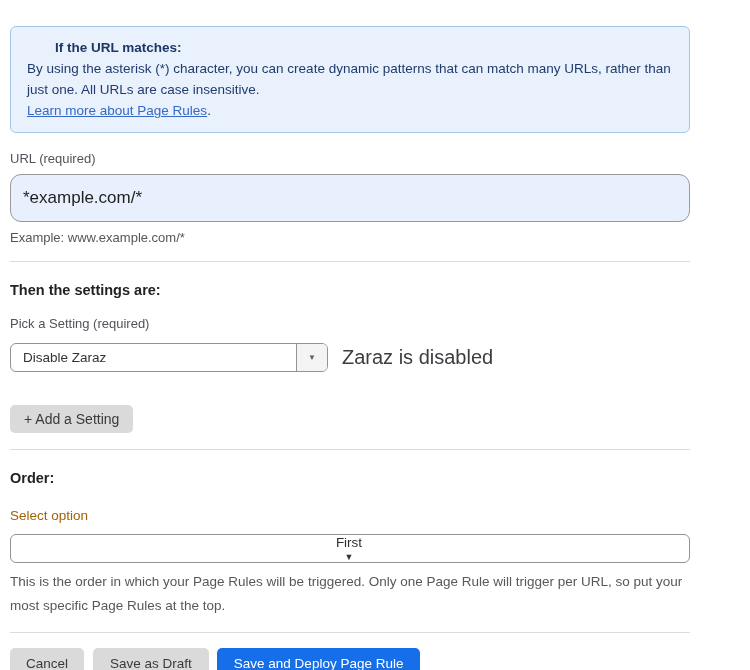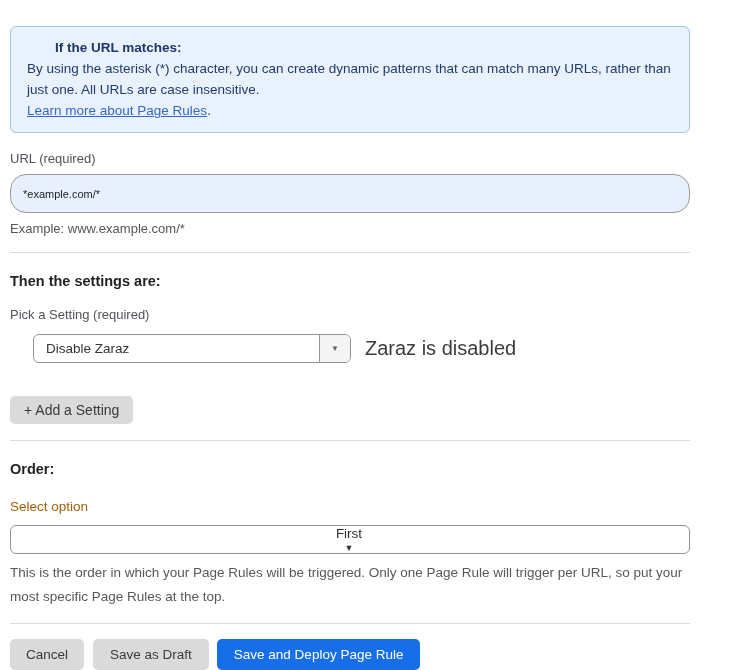--- a/index.html
+++ b/index.html
@@ -43,27 +43,27 @@
   }
   .field-label {
     margin-top: 18px;
     font-size: 13px;
     color: #50535a;
   }
   .url-input {
     display: block;
     margin-top: 8px;
     width: 680px;
-    height: 39px;
+    height: 48px;
     background: #e8f0fe;
     border: 1px solid #9a9a9a;
-    border-radius: 16px;
+    border-radius: 11px;
     padding: 0 12px;
     font-family: "Liberation Sans", "DejaVu Sans", sans-serif;
-    font-size: 11px;
+    font-size: 17px;
     color: #1f1f1f;
     outline: none;
   }
   .example-text {
     margin-top: 8px;
     font-size: 13px;
     color: #53565a;
   }
   .divider {
     border: none;
@@ -74,21 +74,20 @@
   .section-heading {
     margin-top: 20px;
     font-size: 14.5px;
     font-weight: bold;
     color: #232326;
   }
   .setting-row {
     margin-top: 12px;
     display: flex;
     align-items: center;
-    margin-left: 23px;
   }
   .setting-select {
     display: flex;
     width: 318px;
     height: 29px;
     border: 1px solid #939393;
     border-radius: 6px;
     overflow: hidden;
     background: #ffffff;
     cursor: pointer;

